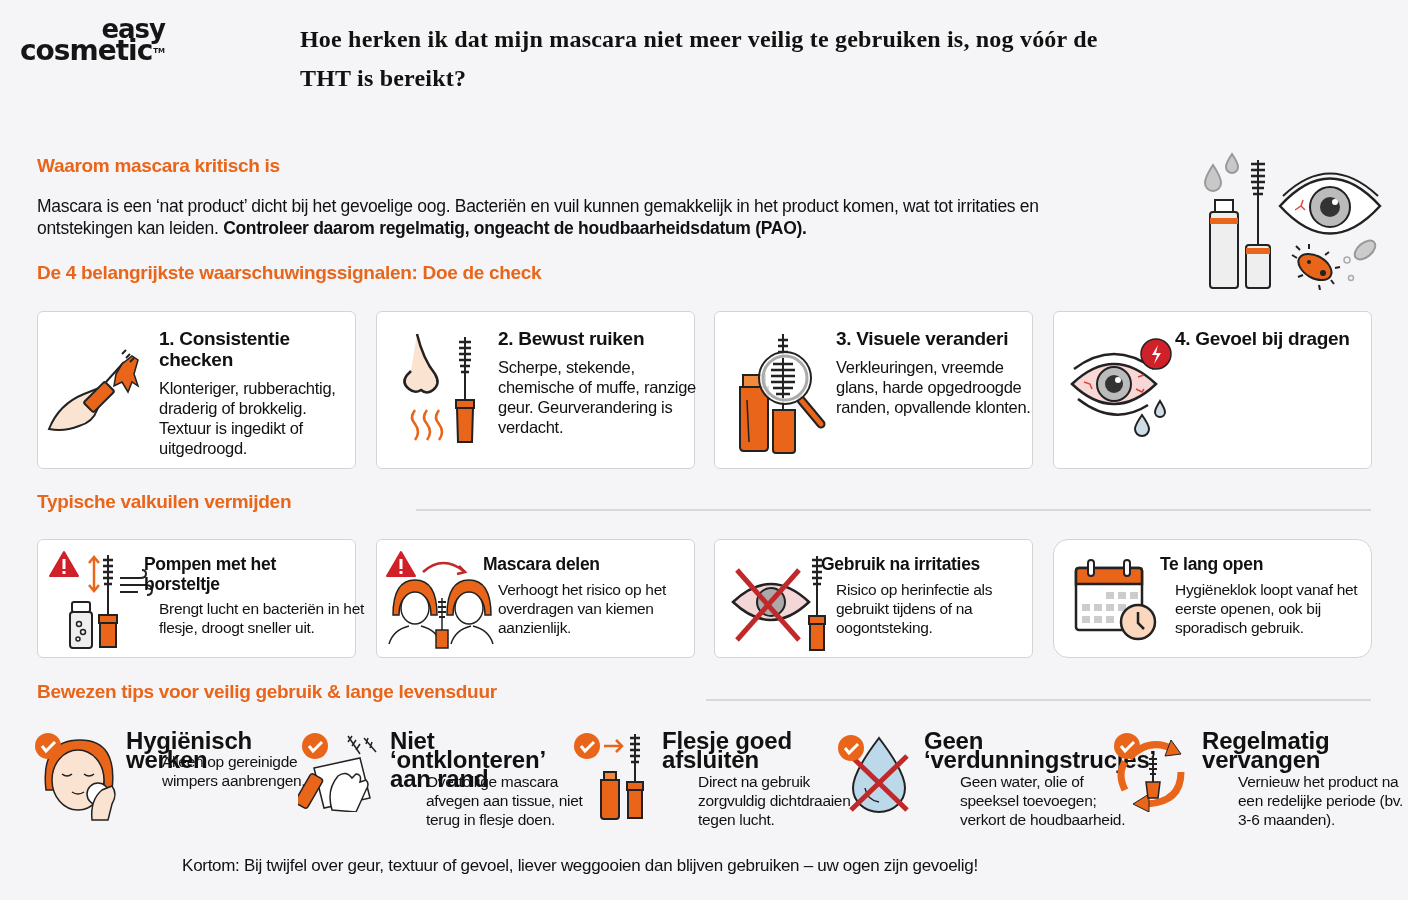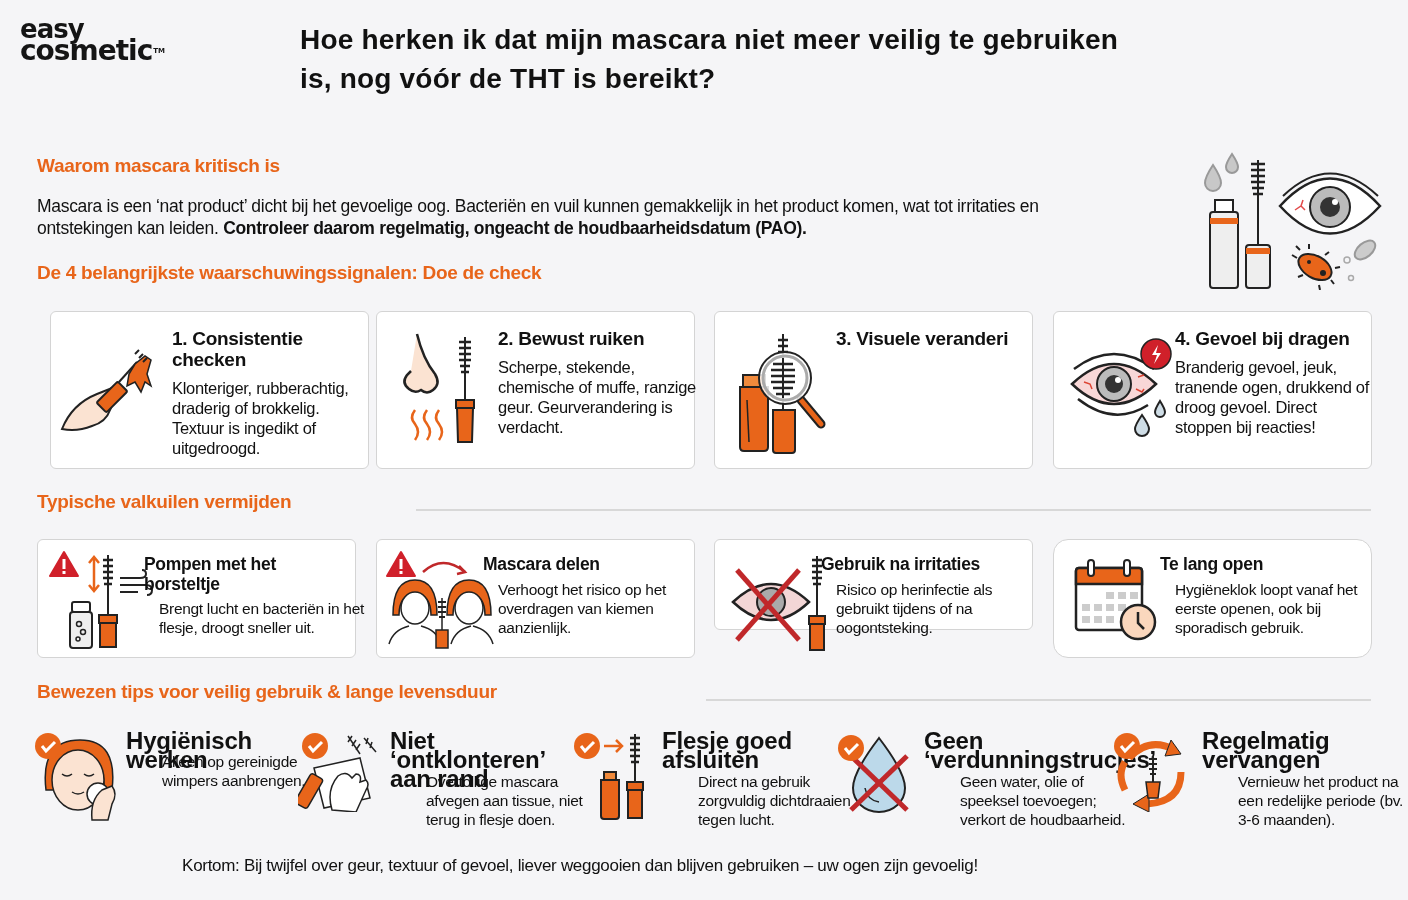--- a/index.html
+++ b/index.html
@@ -8,28 +8,29 @@
     background: #f5f5f7;
     font-family: "Liberation Sans", "DejaVu Sans", sans-serif;
     color: #111;
     position: relative;
   }
   .logo {
     position: absolute; left: 20px; top: 18px;
     font-family: "DejaVu Sans", sans-serif;
     font-weight: bold; line-height: 22px; color: #151515;
     letter-spacing: -1px;
+    text-align: right;
   }
   .logo .l1 { font-size: 26px; display: block; }
   .logo .l2 { font-size: 28px; display: block; }
   .logo .tm { font-size: 7px; letter-spacing: 0; vertical-align: top; margin-left: 1px; }
   .main-title {
     position: absolute; left: 300px; top: 20px; width: 820px;
-    font-family: Liberation Sans, sans-serif;
-    font-size: 28px; font-weight: bold; line-height: 39px; color: #111;
+    font-family: Liberation Serif, serif;
+    font-size: 24px; font-weight: bold; line-height: 39px; color: #111;
     letter-spacing: 0.2px;
   }
   .h2 {
     position: absolute; left: 37px;
     font-family: "Liberation Sans", sans-serif;
     font-weight: bold; font-size: 19px; color: #e8651a;
     letter-spacing: -0.3px;
     white-space: nowrap;
   }
   .h2-line { position: absolute; height: 2px; background: #d8d8d8; }
@@ -102,21 +103,21 @@
   <circle cx="114" cy="112" r="2" fill="#222"></circle>
     <circle cx="128" cy="123" r="3" fill="#222"></circle>
   <path d="M102 108 l-5 -3M105 100 l-4 -4M114 99 l0 -5M130 105 l4 -3M140 118 l5 -1M136 130 l3 4M124 135 l1 5M108 125 l-5 2" stroke="#222" stroke-width="2"></path>
   <ellipse cx="170" cy="100" rx="12" ry="7" transform="rotate(-40 170 100)" fill="#ccc" stroke="#999" stroke-width="2"></ellipse>
   <circle cx="152" cy="110" r="3" fill="none" stroke="#aaa" stroke-width="1.5"></circle>
   <circle cx="156" cy="128" r="2.5" fill="none" stroke="#aaa" stroke-width="1.5"></circle>
 </svg>
 
 <div class="h2" style="top:262px;">De 4 belangrijkste waarschuwingssignalen: Doe de check</div>
 
-<div class="card sig" style="left:37px;top:311px;width:319px;height:158px;margin-left:13px;">
+<div class="card sig" style="left:37px;top:311px;width:319px;height:158px;">
   <svg class="ico" style="left:6px;top:32px;width:100px;height:95px;" viewBox="0 0 100 95">
     <path d="M5 85 q10 -25 35 -35 l15 -6 q6 0 4 8 l-6 14 q-4 12 -18 16 q-15 6 -30 3z" fill="#fbe3d2" stroke="#222" stroke-width="2"></path>
     <rect x="48" y="38" width="14" height="30" rx="2" transform="rotate(45 55 53)" fill="#e8651a" stroke="#222" stroke-width="2"></rect>
     <line x1="62" y1="38" x2="80" y2="18" stroke="#222" stroke-width="2"></line>
     <path d="M72 30 l6 -10 l10 -8 l6 4 l-4 14 l4 12 l-6 -4 l-4 10 l-6 -10 l-8 4z" fill="#e8651a" stroke="#222" stroke-width="1.5"></path>
     <path d="M78 10 l4 -4M82 14 l4 -4M86 18 l4 -4" stroke="#222" stroke-width="2"></path>
   </svg>
   <div class="ttl">1. Consistentie checken</div>
   <div class="txt" style="top:66px;">Klonteriger, rubberachtig, draderig of brokkelig. Textuur is ingedikt of uitgedroogd.</div>
 </div>
@@ -143,38 +144,38 @@
     <path d="M43 10h10M43 16h10M43 22h10" stroke="#222" stroke-width="2.5"></path>
     <path d="M38 80 h22 v40 q0 3 -3 3 h-16 q-3 0 -3 -3z" fill="#e8651a" stroke="#222" stroke-width="2"></path>
     <line x1="66" y1="70" x2="86" y2="94" stroke="#222" stroke-width="9" stroke-linecap="round"></line>
     <line x1="66" y1="70" x2="86" y2="94" stroke="#e8651a" stroke-width="5" stroke-linecap="round"></line>
     <circle cx="50" cy="48" r="26" fill="rgba(255,255,255,0.85)" stroke="#222" stroke-width="2"></circle>
     <circle cx="50" cy="48" r="22" fill="none" stroke="#aaa" stroke-width="3"></circle>
     <line x1="48" y1="28" x2="48" y2="68" stroke="#222" stroke-width="2"></line>
     <path d="M38 34h20M36 40h24M36 46h24M36 52h24M38 58h20M41 64h14" stroke="#222" stroke-width="2.5"></path>
   </svg>
   <div class="ttl" style="width:185px;white-space:nowrap;overflow:hidden;">3. Visuele veranderi</div>
+  <div class="txt" style="top:45px;">Verkleuringen, vreemde glans, harde opgedroogde randen, opvallende klonten.</div>
 </div>
 
 <div class="card sig" style="left:1053px;top:311px;width:319px;height:158px;">
   <svg class="ico" style="left:10px;top:25px;width:112px;height:100px;" viewBox="0 0 112 100">
     <path d="M8 47 q42 -40 84 0 q-42 40 -84 0z" fill="#f8d7d7" stroke="#222" stroke-width="2.5"></path>
     <path d="M10 32 q40 -30 80 0" fill="none" stroke="#222" stroke-width="2.5"></path>
     <path d="M14 62 q36 28 70 6" fill="none" stroke="#222" stroke-width="2.5"></path>
     <circle cx="50" cy="47" r="17" fill="#bbb" stroke="#222" stroke-width="2"></circle>
     <circle cx="50" cy="47" r="9" fill="#333"></circle>
     <circle cx="54" cy="43" r="3" fill="#fff"></circle>
     <path d="M20 45 l6 2 l2 5M74 40 l6 -2M72 52 l6 3 l2 -3" stroke="#d43" stroke-width="1.5" fill="none"></path>
     <circle cx="92" cy="17" r="15" fill="#d0202a" stroke="#222" stroke-width="1.5"></circle>
     <path d="M94 8 l-6 10 h5 l-3 9 l7 -11 h-5z" fill="#fff"></path>
     <path d="M78 78 q-7 10 -7 14 a7 7 0 0 0 14 0 q0 -4 -7 -14z" fill="#cfdde6" stroke="#222" stroke-width="2"></path>
     <path d="M96 64 q-5 8 -5 11 a5 5 0 0 0 10 0 q0 -3 -5 -11z" fill="#cfdde6" stroke="#222" stroke-width="2"></path>
   </svg>
   <div class="ttl">4. Gevoel bij dragen</div>
-  <div class="txt" style="top:45px;">Branderig gevoel, jeuk, tranende ogen, drukkend of droog gevoel. Direct stoppen bij reacties!</div>
 </div>
 
 <div class="h2" style="top:491px;">Typische valkuilen vermijden</div>
 <div class="h2-line" style="left:416px;top:509px;width:955px;"></div>
 
 <div class="card pit" style="left:37px;top:539px;width:319px;height:119px;">
   <svg class="ico" style="left:10px;top:10px;width:110px;height:100px;" viewBox="0 0 110 100">
     <path d="M16 2 l14 24 h-28z" fill="#d0202a" stroke="#d0202a" stroke-width="2" stroke-linejoin="round"></path>
     <rect x="14.5" y="9" width="3" height="10" fill="#fff"></rect>
       <rect x="14.5" y="21" width="3" height="3" fill="#fff"></rect>
@@ -209,21 +210,21 @@
     <path d="M53 52h8M53 57h8M53 62h8M54 67h6" stroke="#222" stroke-width="2"></path>
     <path d="M51 80 h12 v18 h-12z" fill="#e8651a" stroke="#222" stroke-width="1.5"></path>
     <path d="M62 65 q0 -35 22 -35 q22 0 22 35 l-6 0 q0 -20 -16 -22 q-16 2 -16 22z" fill="#e8651a" stroke="#222" stroke-width="1.5"></path>
     <ellipse cx="84" cy="58" rx="14" ry="16" fill="#fff" stroke="#222" stroke-width="1.5"></ellipse>
     <path d="M66 94 q4 -14 20 -18 M108 94 q-4 -14 -20 -18" fill="none" stroke="#222" stroke-width="1.5"></path>
   </svg>
   <div class="ttl">Mascara delen</div>
   <div class="txt" style="top:40px;">Verhoogt het risico op het overdragen van kiemen aanzienlijk.</div>
 </div>
 
-<div class="card pit" style="left:714px;top:539px;width:319px;height:91px;">
+<div class="card pit" style="left:714px;top:539px;width:319px;height:119px;">
   <svg class="ico" style="left:14px;top:12px;width:100px;height:100px;" viewBox="0 0 100 100">
     <path d="M4 50 q38 -36 76 0 q-38 36 -76 0z" fill="#f3d6d6" stroke="#222" stroke-width="2.5"></path>
     <circle cx="42" cy="50" r="14" fill="#aaa" stroke="#222" stroke-width="2"></circle>
     <line x1="8" y1="18" x2="70" y2="88" stroke="#c0282a" stroke-width="5"></line>
     <line x1="70" y1="18" x2="8" y2="88" stroke="#c0282a" stroke-width="5"></line>
     <line x1="88" y1="4" x2="88" y2="64" stroke="#222" stroke-width="2"></line>
     <path d="M83 8h10M83 14h10M83 20h10M83 26h10M84 32h8" stroke="#222" stroke-width="2.5"></path>
     <rect x="80" y="64" width="16" height="8" fill="#e8651a" stroke="#222" stroke-width="2"></rect>
     <path d="M81 72 h14 v26 h-14z" fill="#e8651a" stroke="#222" stroke-width="2"></path>
   </svg>

